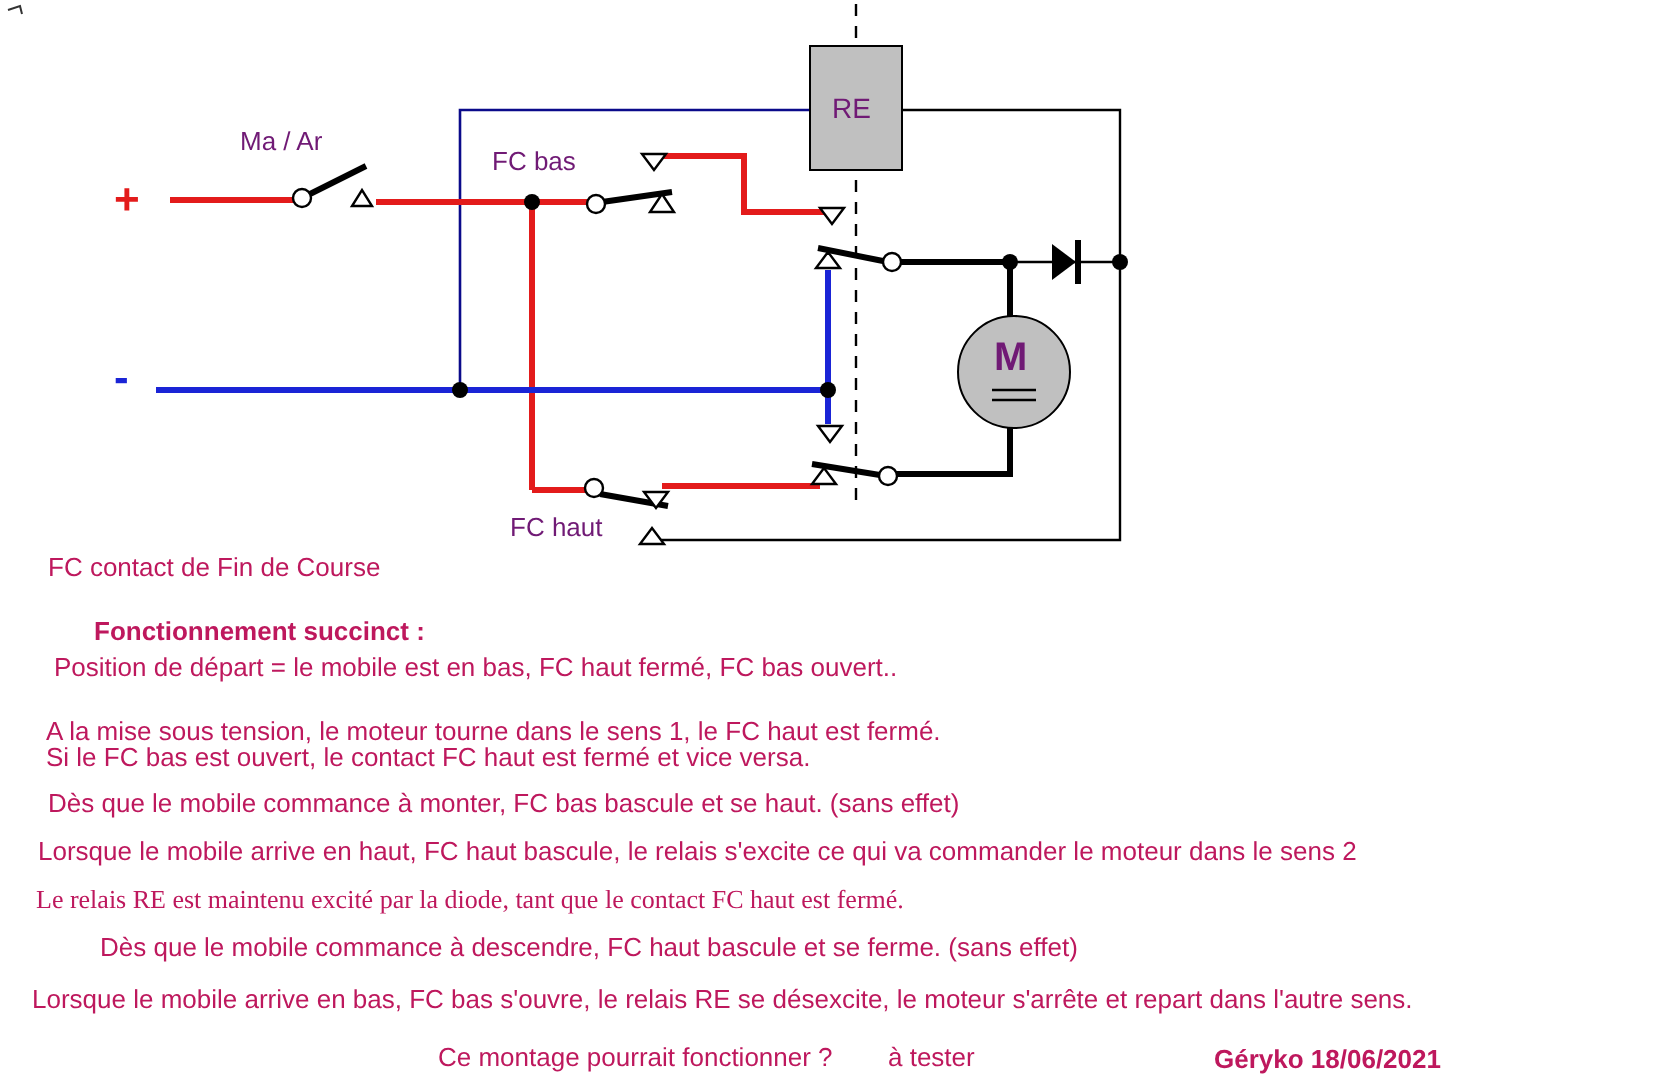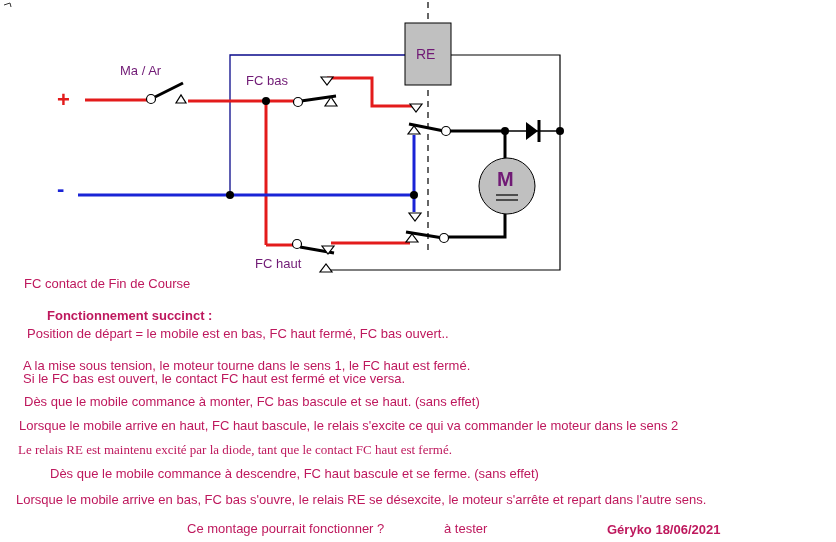--- a/index.html
+++ b/index.html
@@ -110,15 +110,15 @@
 <div class="txt" style="left:24px; top:276px;">FC contact de Fin de Course</div>
 <div class="txt bold" style="left:27px; top:308px;margin-left:20px;">Fonctionnement succinct :</div>
 <div class="txt" style="left:27px; top:326px;">Position de départ = le mobile est en bas, FC haut fermé, FC bas ouvert..</div>
 <div class="txt" style="left:23px; top:358px;">A la mise sous tension, le moteur tourne dans le sens 1, le FC haut est fermé.</div>
 <div class="txt" style="left:23px; top:371px;">Si le FC bas est ouvert, le contact FC haut est  fermé et vice versa.</div>
 <div class="txt" style="left:24px; top:394px;">Dès que le mobile commance à monter, FC bas bascule et se haut.  (sans effet)</div>
 <div class="txt" style="left:19px; top:418px;">Lorsque le mobile arrive en haut, FC haut bascule, le relais s'excite ce qui va commander le moteur dans le sens 2</div>
 <div class="txt" style="left:18px; top:442px;font-family:Liberation Serif, serif;">Le relais RE est maintenu excité par la diode, tant que le contact FC haut est fermé.</div>
 <div class="txt" style="left:18px; top:466px;margin-left:32px;">Dès que le mobile commance à descendre, FC haut bascule et se ferme.  (sans effet)</div>
 <div class="txt" style="left:16px; top:492px;">Lorsque le mobile arrive en bas, FC bas s'ouvre, le relais RE se désexcite, le moteur s'arrête et repart dans l'autre sens.</div>
-<div class="txt" style="left:187px; top:521px;text-align:right;">Ce montage pourrait fonctionner ?</div>
+<div class="txt" style="left:219px; top:521px;text-align:right;">Ce montage pourrait fonctionner ?</div>
 <div class="txt" style="left:444px; top:521px;">à tester</div>
 <div class="txt bold" style="left:607px; top:522px;">Géryko 18/06/2021</div>
 
 </body></html>

